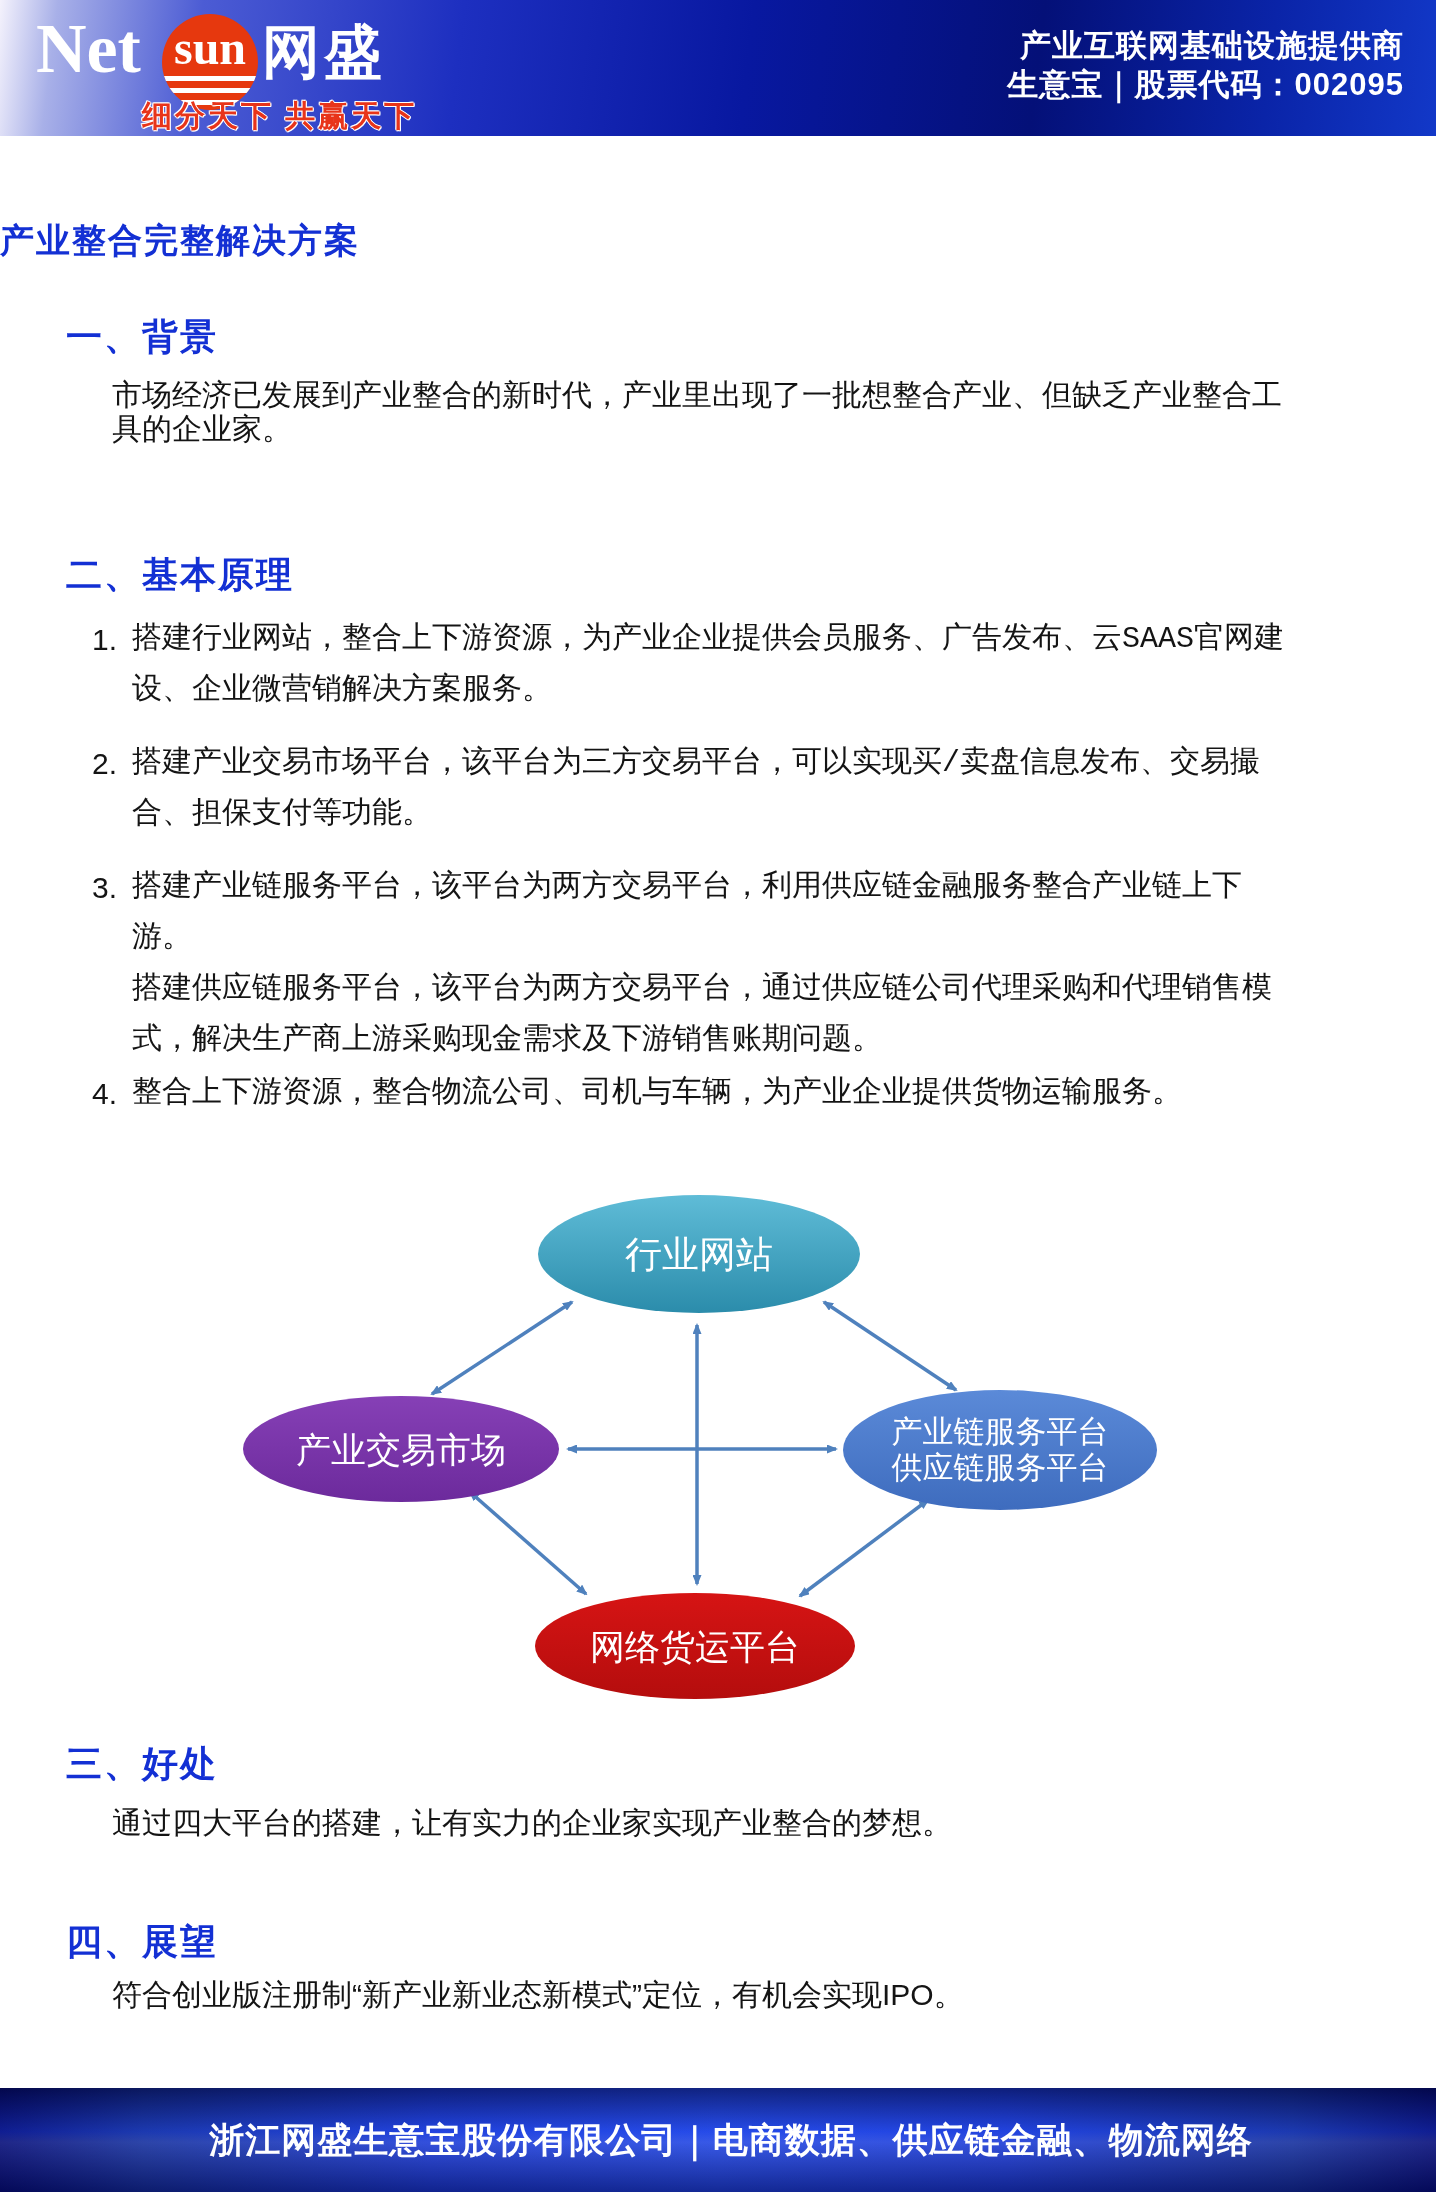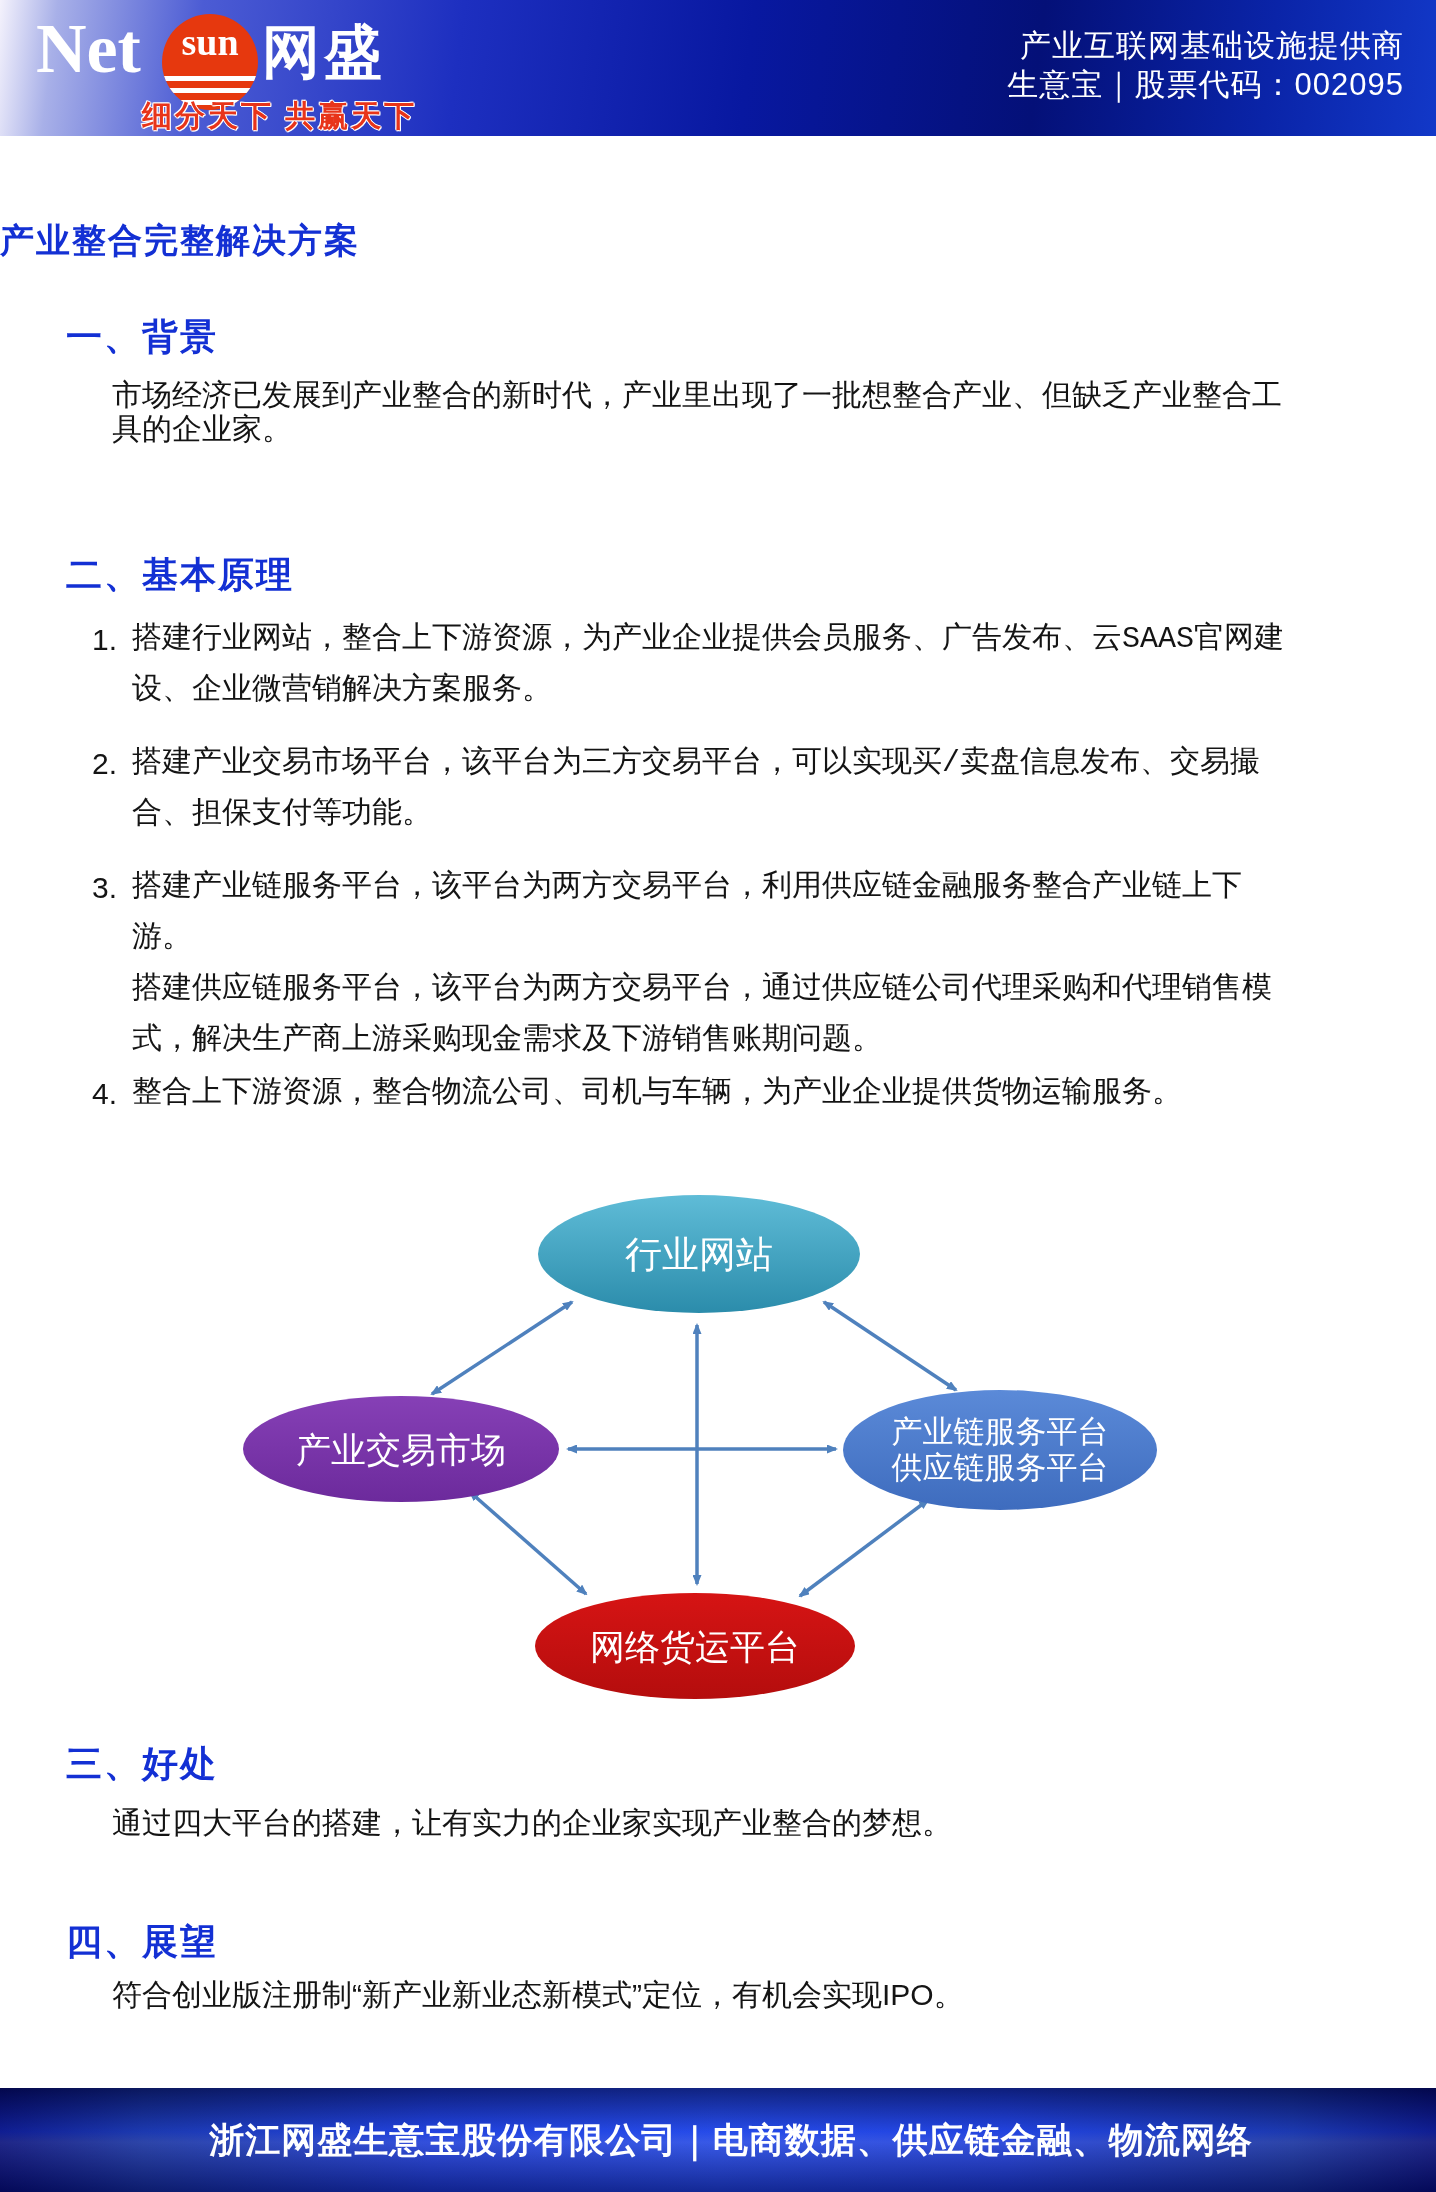--- a/index.html
+++ b/index.html
@@ -23,35 +23,35 @@
   }
   .sun-circle{
     position:absolute;left:162px;top:14px;width:96px;height:96px;
     border-radius:50%;background:#e6380e;overflow:hidden;
   }
   .sun-stripe{position:absolute;left:0;width:100%;height:5px;background:#ffffff;}
   .sun-stripe.s1{top:62px;}.sun-stripe.s2{top:74px;}.sun-stripe.s3{top:86px;}
   .logo-sun{
     position:absolute;left:0;top:6px;width:96px;text-align:center;
     font-family:"Liberation Serif","DejaVu Serif",serif;
-    font-weight:bold;color:#ffffff;font-size:38px;
+    font-weight:bold;color:#ffffff;font-size:48px;
   }
   .logo-cn{
     position:absolute;left:262px;top:22px;
     font-weight:bold;color:#ffffff;font-size:58px;line-height:60px;letter-spacing:4px;
   }
   .logo-tagline{
     position:absolute;left:142px;top:96px;
     font-weight:bold;color:#e8341a;font-size:30px;letter-spacing:3px;
     text-shadow:-1px 0 #fff,1px 0 #fff,0 -1px #fff,0 1px #fff,1px 1px #fff,-1px -1px #fff;
     white-space:nowrap;
   }
   .header-right{
     position:absolute;right:32px;top:26px;text-align:right;
-    color:#ffffff;font-weight:normal;font-size:31px;line-height:39px;
+    color:#ffffff;font-weight:bold;font-size:31px;line-height:39px;
     letter-spacing:1px;white-space:nowrap;
   }
   
   .title{
     position:absolute;top:218px;left:0;width:1436px;text-align:left;
     font-size:34px;font-weight:bold;color:#1330d4;letter-spacing:2px;
   }
   .sec-h{
     position:absolute;left:66px;font-size:36px;font-weight:bold;color:#1330d4;
     letter-spacing:2px;white-space:nowrap;

